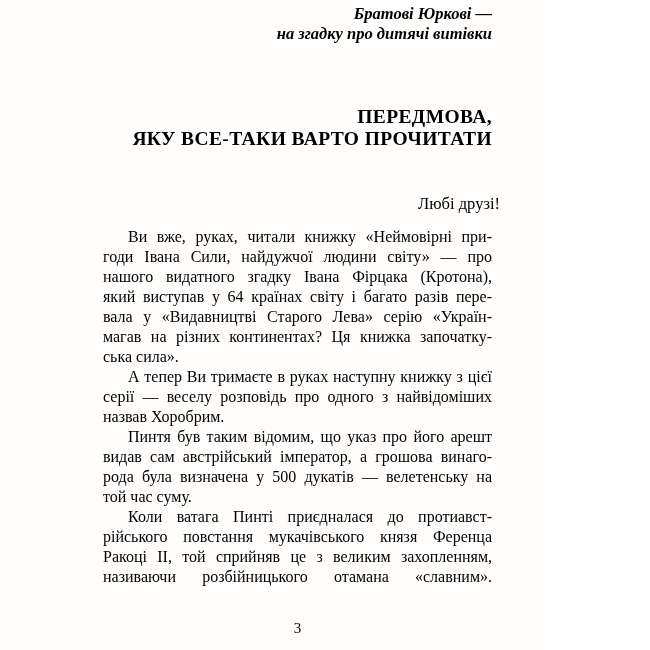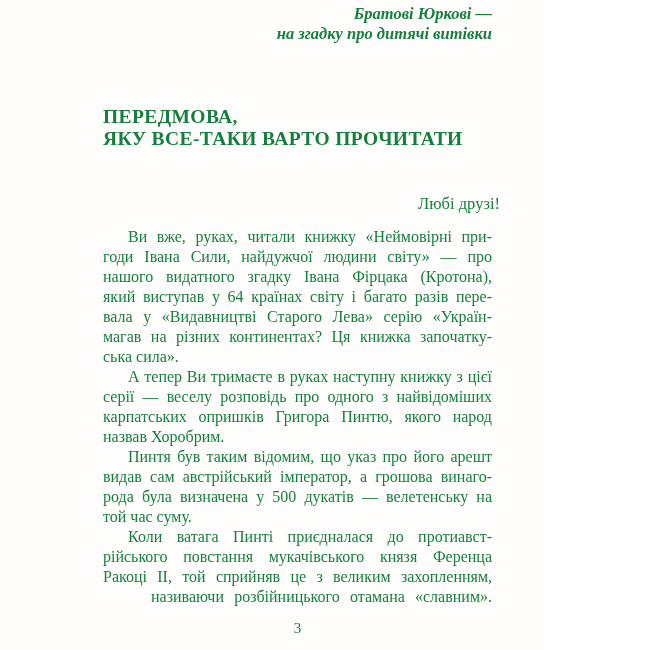--- a/index.html
+++ b/index.html
@@ -6,41 +6,41 @@
     margin: 0;
     padding: 0;
     background: #ffffff;
   }
   .page {
     position: relative;
     width: 548px;
     height: 650px;
     background: #fffefd;
     font-family: "Liberation Serif", "DejaVu Serif", serif;
-    color: #15803d;
+    color: #000000;
     overflow: hidden;
   }
   .dedication {
     position: absolute;
     top: 4px;
     left: 103px;
     width: 389px;
     text-align: right;
     font-weight: bold;
     font-style: italic;
     font-size: 16.5px;
     line-height: 19.5px;
   }
   .title {
     position: absolute;
     top: 106px;
     left: 103px;
     width: 389px;
     margin: 0;
-    text-align: left;
+    text-align: right;
     font-size: 19.5px;
     line-height: 22px;
     font-weight: bold;
     letter-spacing: 0.4px;
   }
   .salutation {
     position: absolute;
     top: 194px;
     left: 111px;
     width: 389px;
@@ -64,21 +64,20 @@
     white-space: nowrap;
   }
   .para .line.first {
     padding-left: 25px;
   }
   .para .line.last {
     text-align-last: left;
   }
   .para.justify-last .line.last {
     text-align-last: justify;
-    margin-left: 48px;
   }
   .page-number {
     position: absolute;
     top: 619px;
     left: 103px;
     width: 389px;
     text-align: center;
     font-size: 15px;
     line-height: 18px;
   }
@@ -106,21 +105,20 @@
         <div class="line">годи Івана Сили, найдужчої людини світу» — про</div>
         <div class="line">нашого видатного згадку Івана Фірцака (Кротона),</div>
         <div class="line">який виступав у 64 країнах світу і багато разів пере-</div>
         <div class="line">вала у «Видавництві Старого Лева» серію «Україн-</div>
         <div class="line">магав на різних континентах? Ця книжка започатку-</div>
         <div class="line last">ська сила».</div>
       </div>
     <div class="para">
         <div class="line first">А тепер Ви тримаєте в руках наступну книжку з цієї</div>
         <div class="line">серії — веселу розповідь про одного з найвідоміших</div>
-        <div class="line">карпатських опришків Григора Пинтю, якого народ</div>
         <div class="line last">назвав Хоробрим.</div>
       </div>
     <div class="para">
         <div class="line first">Пинтя був таким відомим, що указ про його арешт</div>
         <div class="line">видав сам австрійський імператор, а грошова винаго-</div>
         <div class="line">рода була визначена у 500 дукатів — велетенську на</div>
         <div class="line last">той час суму.</div>
       </div>
     <div class="para justify-last">
         <div class="line first">Коли ватага Пинті приєдналася до протиавст-</div>

